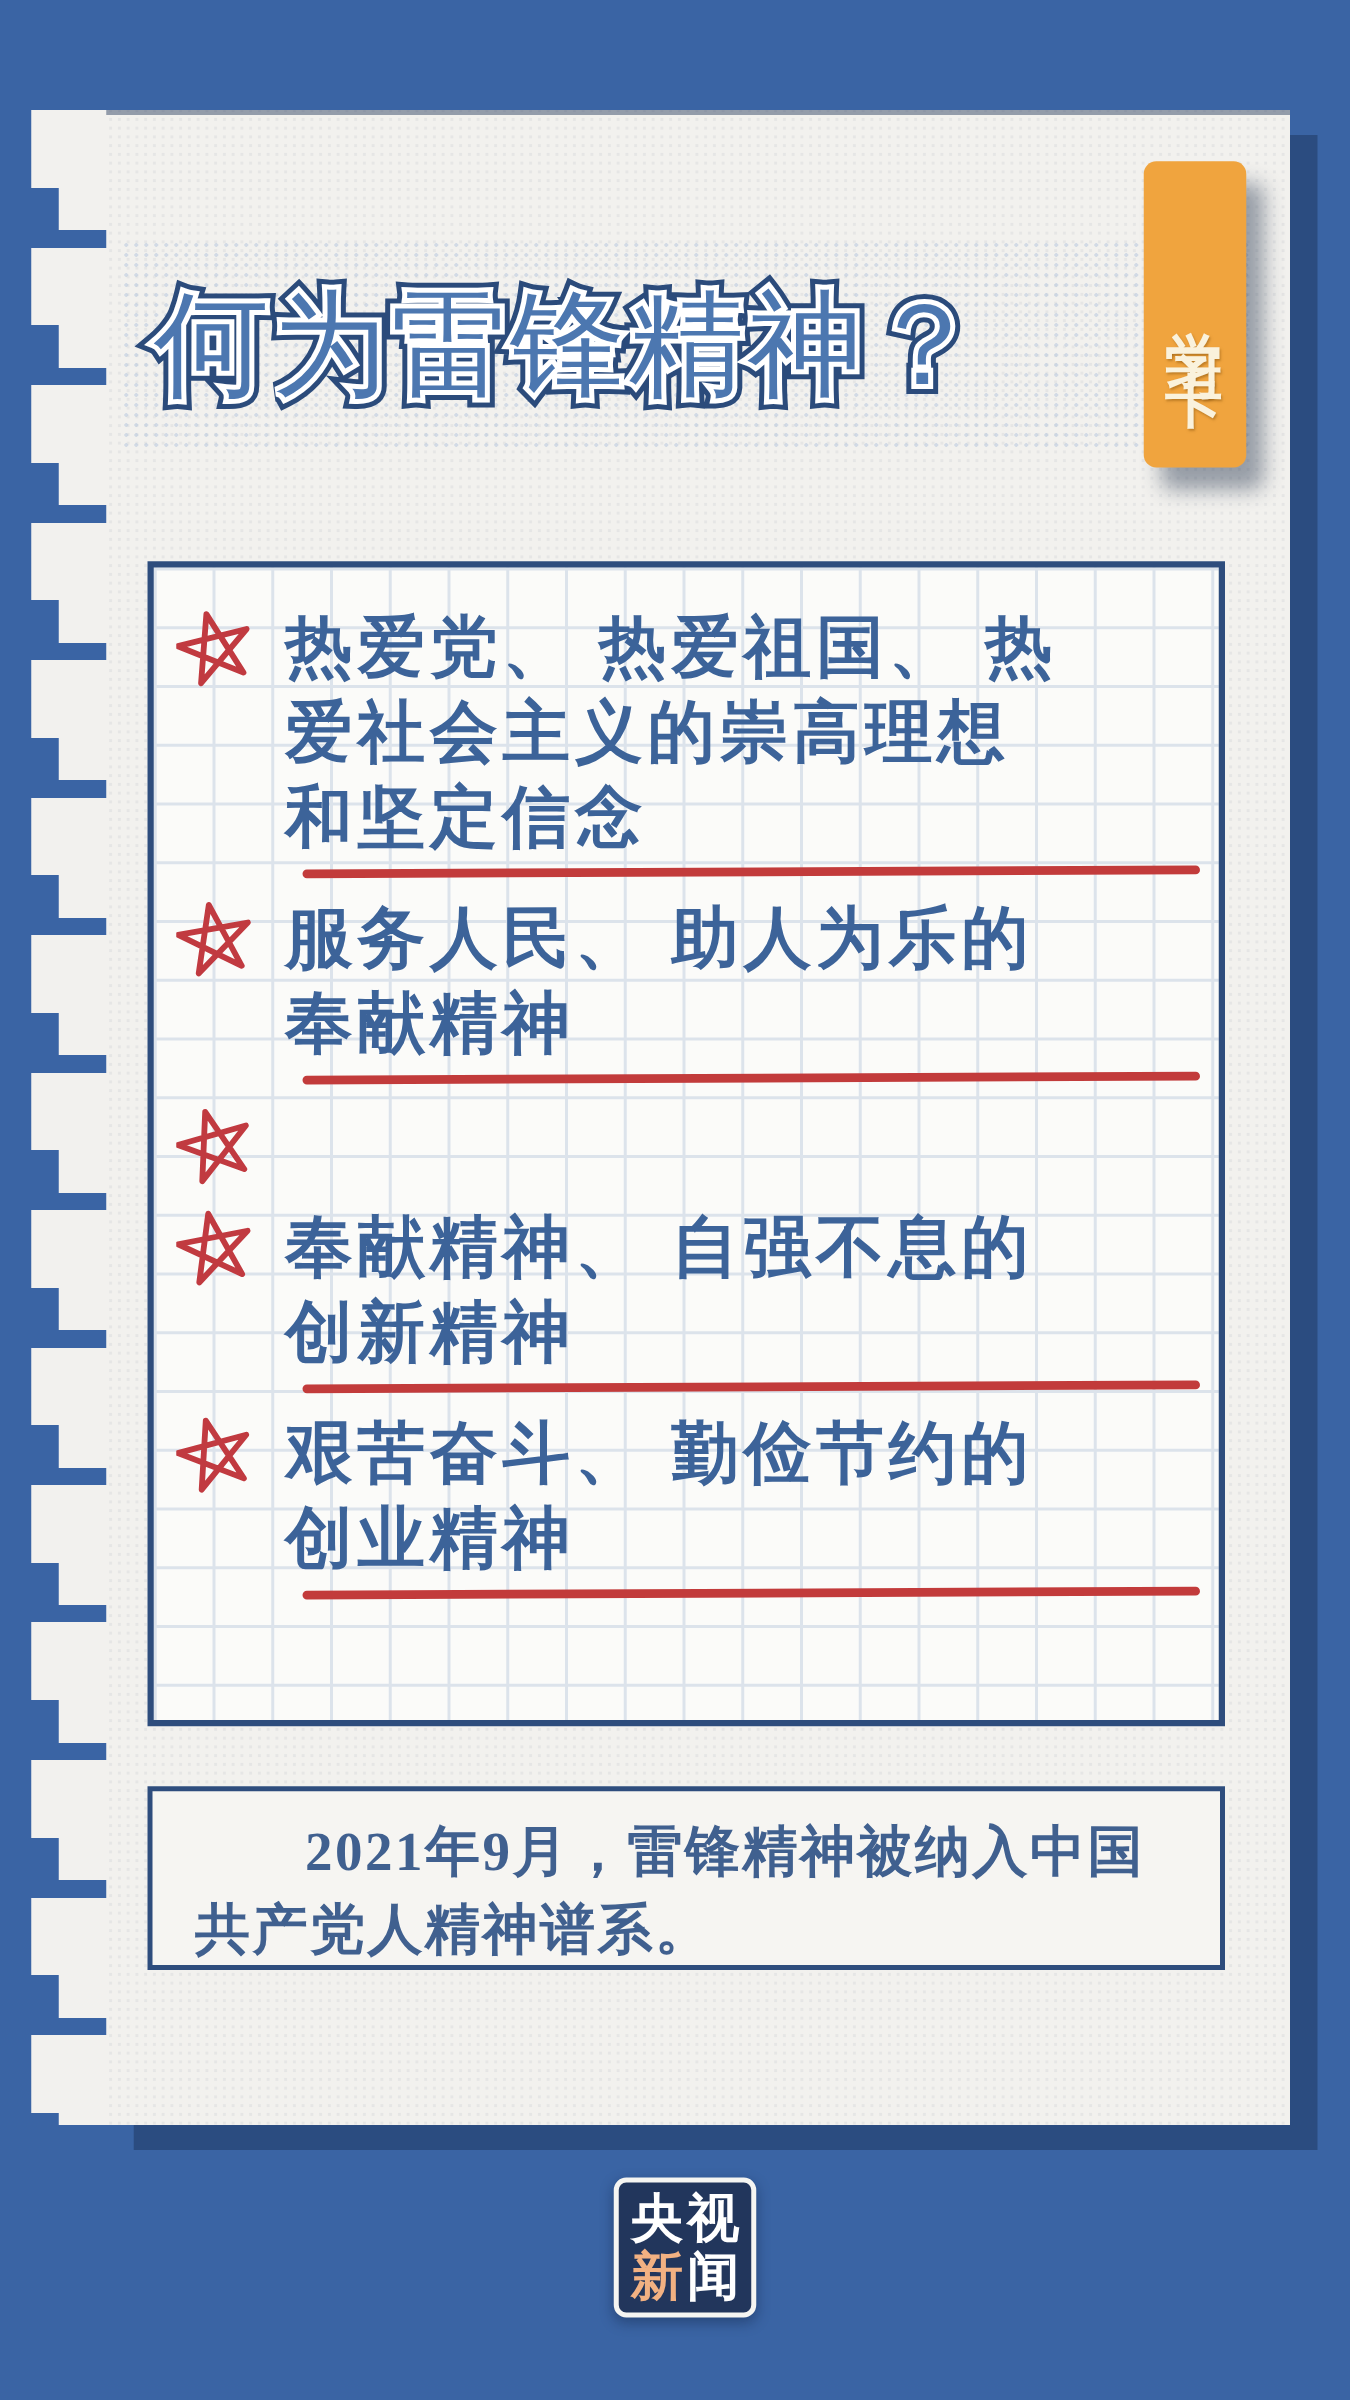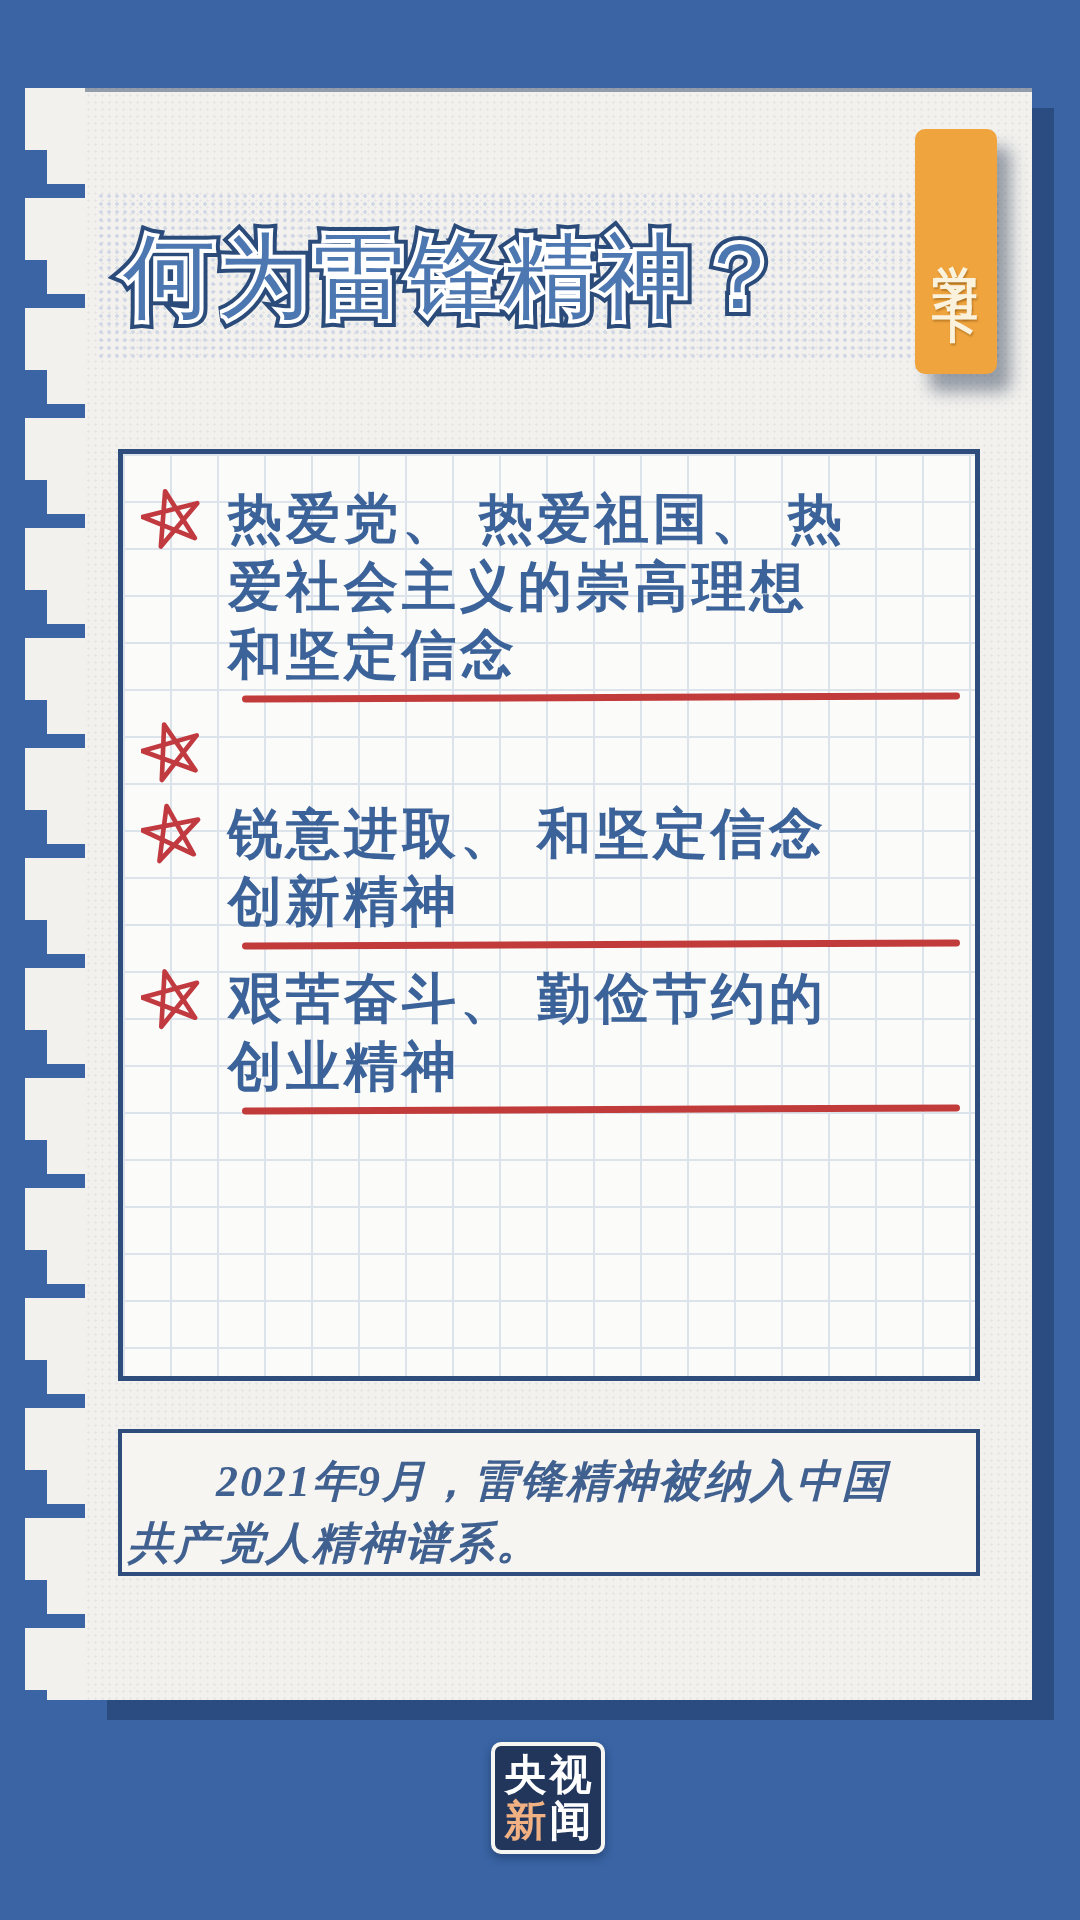--- a/index.html
+++ b/index.html
@@ -82,21 +82,21 @@
     line-height:68px; letter-spacing:4px;
   }
   .underline {
     height:7px; width:718px; margin:6px 0 0 14px;
     background:#C23B3B; border-radius:4px; transform:rotate(-0.25deg);
   }
 
   
   .note-box {
     position:absolute; left:33px; top:1337px; width:862px; height:147px;
-    border:4px solid #2E4D7D; background:#F6F5F2; padding:18px 24px 0 6px;font-style:italic;
+    border:4px solid #2E4D7D; background:#F6F5F2; padding:18px 24px 0 34px;
   }
   .note-text {
     white-space:pre-line; text-indent:2em;
     font-family:"Liberation Serif","DejaVu Serif",serif;
     color:#40608F; font-size:44px; font-weight:700; line-height:62px; letter-spacing:2px;
   }
 
   
   .logo {
     position:absolute; left:491px; top:1742px; width:114px; height:112px;
@@ -137,33 +137,43 @@
           <path d="M50,4 L78.2,88.8 L4.3,35.2 L95.7,35.2 L21.8,88.8 Z" fill="none" stroke="#C13A40" stroke-width="7.5" stroke-linejoin="round" stroke-linecap="round" transform="rotate(-14 50 50)"></path>
         </svg>
         <div class="bullet-body">
           <div class="bullet-text">热爱党、 热爱祖国、 热
 爱社会主义的崇高理想
 和坚定信念</div>
           <div class="underline"></div>
         </div>
       </div>
 
+      <div class="bullet">
+        <svg class="star" viewBox="0 0 100 100">
+          <path d="M50,4 L78.2,88.8 L4.3,35.2 L95.7,35.2 L21.8,88.8 Z" fill="none" stroke="#C13A40" stroke-width="7.5" stroke-linejoin="round" stroke-linecap="round" transform="rotate(-10 50 50)"></path>
+        </svg>
+        <div class="bullet-body">
+          <div class="bullet-text">服务人民、 助人为乐的
+奉献精神</div>
+          <div class="underline"></div>
+        </div>
+      </div>
 
       <div class="bullet">
         <svg class="star" viewBox="0 0 100 100">
           <path d="M50,4 L78.2,88.8 L4.3,35.2 L95.7,35.2 L21.8,88.8 Z" fill="none" stroke="#C13A40" stroke-width="7.5" stroke-linejoin="round" stroke-linecap="round" transform="rotate(-16 50 50)"></path>
         </svg>
       </div>
 
       <div class="bullet">
         <svg class="star" viewBox="0 0 100 100">
           <path d="M50,4 L78.2,88.8 L4.3,35.2 L95.7,35.2 L21.8,88.8 Z" fill="none" stroke="#C13A40" stroke-width="7.5" stroke-linejoin="round" stroke-linecap="round" transform="rotate(-11 50 50)"></path>
         </svg>
         <div class="bullet-body">
-          <div class="bullet-text">锐意进取、 和坚定信念
+          <div class="bullet-text">奉献精神、 自强不息的
 创新精神</div>
           <div class="underline"></div>
         </div>
       </div>
 
       <div class="bullet">
         <svg class="star" viewBox="0 0 100 100">
           <path d="M50,4 L78.2,88.8 L4.3,35.2 L95.7,35.2 L21.8,88.8 Z" fill="none" stroke="#C13A40" stroke-width="7.5" stroke-linejoin="round" stroke-linecap="round" transform="rotate(-15 50 50)"></path>
         </svg>
         <div class="bullet-body">

